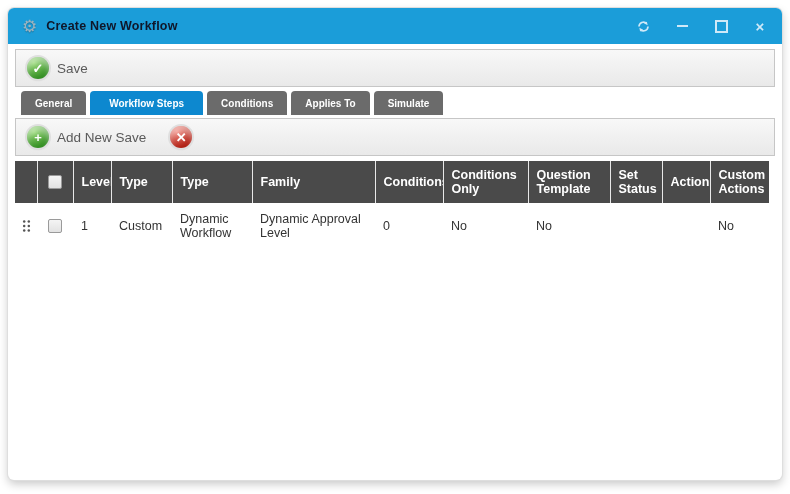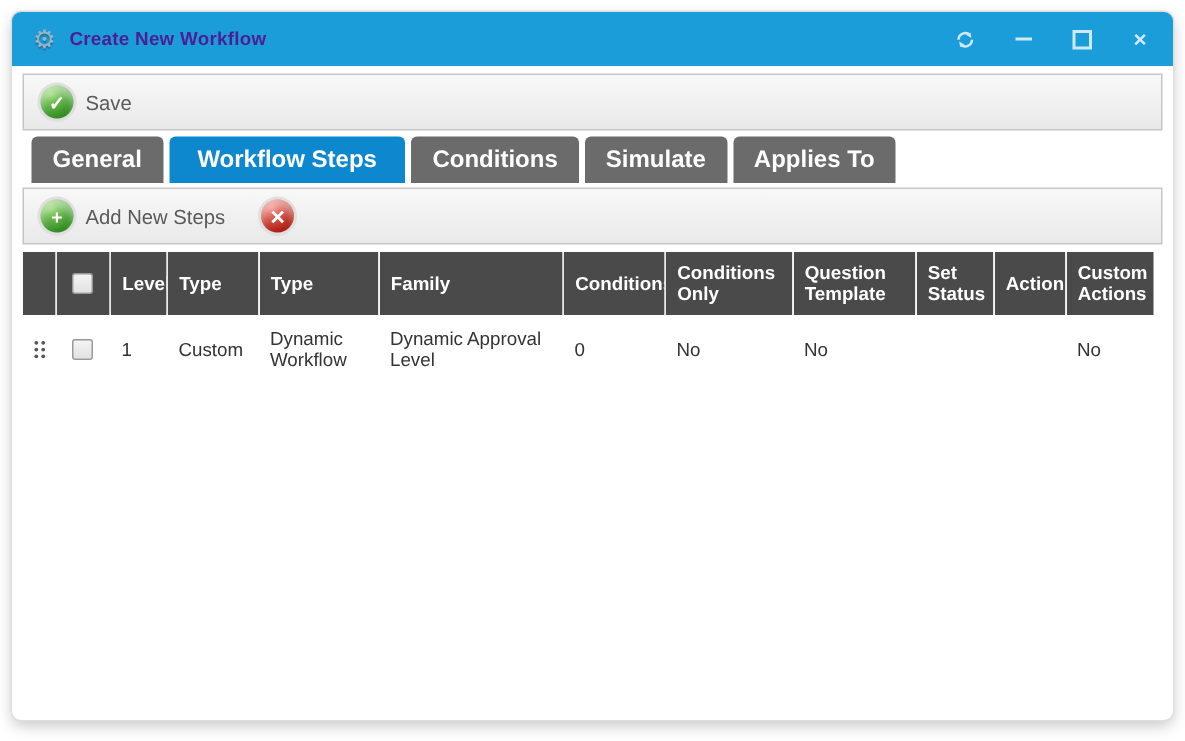--- a/index.html
+++ b/index.html
@@ -11,21 +11,21 @@
     position:absolute;left:8px;top:8px;width:774px;height:472px;
     background:#ffffff;border-radius:6px;overflow:hidden;
     box-shadow:0 0 0 1px #dedede, 0 4px 10px rgba(0,0,0,.22);
   }
   
   .titlebar{
     height:36px;background:#1b9dd9;display:flex;align-items:center;
     padding:0 14px;
   }
   .app-icon{font-size:17px;color:#9db3bf;text-shadow:0 1px 1px rgba(0,0,0,.25);line-height:1;}
-  .win-title{color:#4c1d95;font-weight:bold;font-size:12.5px;margin-left:9px;letter-spacing:.2px;}
+  .win-title{color:#0f172a;font-weight:bold;font-size:12.5px;margin-left:9px;letter-spacing:.2px;}
   .win-controls{margin-left:auto;display:flex;align-items:center;gap:23px;}
   .ctrl{display:flex;align-items:center;justify-content:center;width:16px;height:16px;cursor:pointer;}
   .min-bar{width:11px;height:2px;background:#cfe9f8;}
   .max-box{width:9px;height:9px;border:2px solid #cfe9f8;}
   .close-x{color:#cfe9f8;font-size:15px;font-weight:bold;line-height:1;}
   
   .content{padding:5px 7px 0 7px;}
   .toolbar{
     background:linear-gradient(#f8f8f8,#e9e9e9);
     border:1px solid #c6c6c6;height:36px;
@@ -39,21 +39,21 @@
     width:22px;height:22px;border-radius:50%;flex:0 0 auto;
     display:flex;align-items:center;justify-content:center;
     color:#fff;font-weight:bold;font-size:13px;line-height:1;
     box-shadow:0 0 0 2px #dfdfdf, inset 0 5px 6px rgba(255,255,255,.5), 0 1px 2px rgba(0,0,0,.25);
   }
   .sphere.green{background:radial-gradient(circle at 32% 26%, #95d873, #2e8b1e 75%);}
   .sphere.red{background:radial-gradient(circle at 32% 26%, #f18a80, #ad1a0e 75%);}
   
   .tabs{display:flex;gap:4px;margin:4px 0 3px 6px;}
   .tab{
-    background:#6b6b6b;color:#ffffff;font-weight:600;font-size:16px;
+    background:#6b6b6b;color:#ffffff;font-weight:600;font-size:10px;
     padding:7px 14px 6px 14px;border-radius:4px 4px 0 0;cursor:pointer;white-space:nowrap;
   }
   .tab.active{background:#0d88cf;padding:7px 19px 6px 19px;}
   
   table{border-collapse:collapse;table-layout:fixed;width:754px;margin-top:5px;}
   thead th{
     background:#4a4a4a;color:#ffffff;font-weight:600;font-size:12.5px;
     text-align:left;vertical-align:middle;padding:5px 8px;height:32px;
     border-left:1px solid #e8e8e8;overflow:hidden;
   }
@@ -109,28 +109,28 @@
       <button class="tool-btn">
         <span class="sphere green">✓</span>
         <span>Save</span>
       </button>
     </div>
 
     <div class="tabs">
       <div class="tab">General</div>
       <div class="tab active">Workflow Steps</div>
       <div class="tab">Conditions</div>
+      <div class="tab">Applies To</div>
       <div class="tab">Simulate</div>
-      <div class="tab">Applies To</div>
     </div>
 
     <div class="toolbar">
       <button class="tool-btn">
         <span class="sphere green">+</span>
-        <span>Add New Steps</span>
+        <span>Add New Save</span>
       </button>
       <button class="tool-btn">
         <span class="sphere red">✕</span>
       </button>
     </div>
 
     <table>
       <colgroup>
         <col class="c-drag">
           <col class="c-check">

